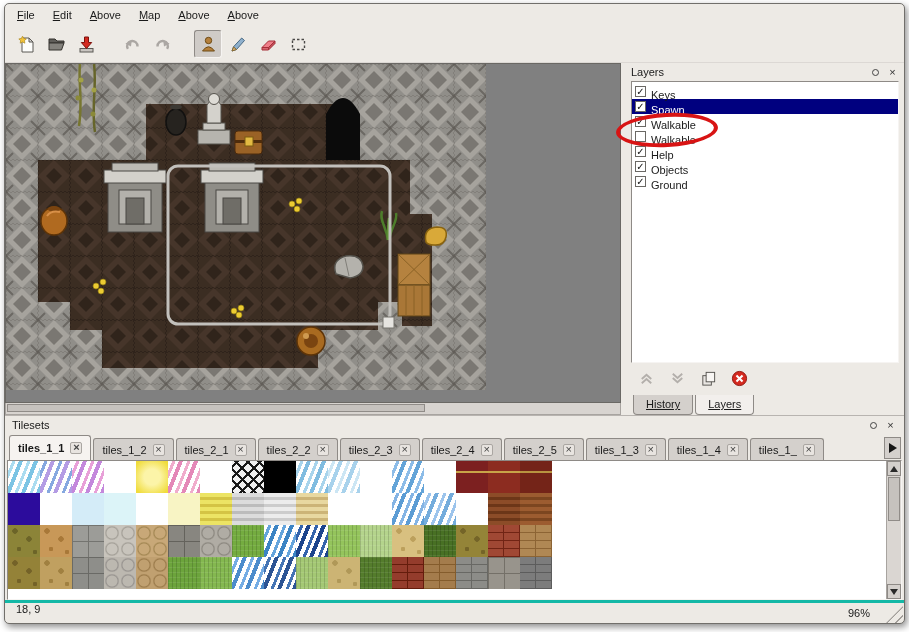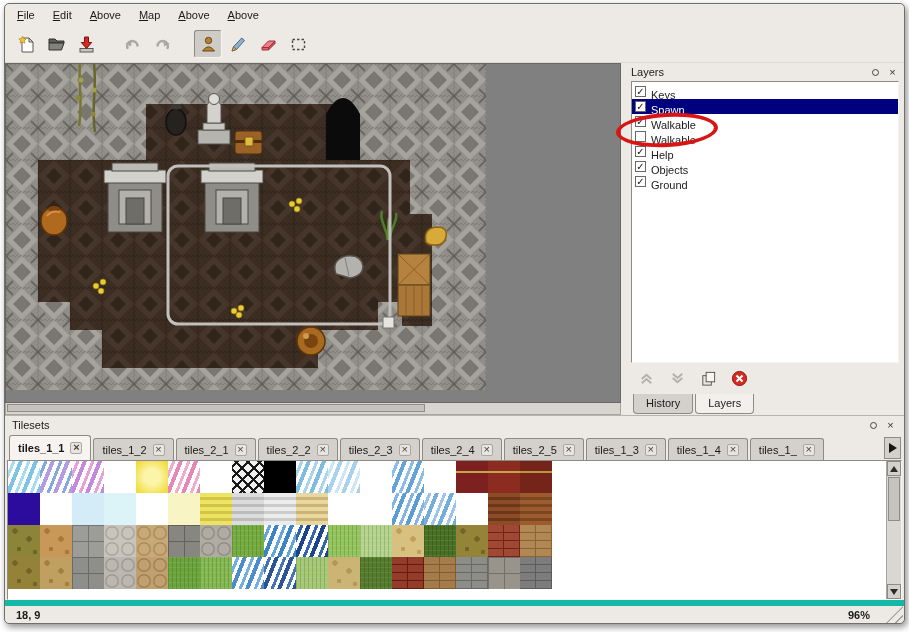--- a/index.html
+++ b/index.html
@@ -54,21 +54,21 @@
   .layer-list{flex:1;background:#fff;border:1px solid;border-color:#8e8a86 #f6f4f2 #f6f4f2 #8e8a86;
     padding:2px 0;overflow:visible;}
   .layer-row{height:15px;display:flex;align-items:center;gap:5px;padding:0 3px;}
   .layer-row.selected{background:var(--sel);color:#fff;}
   .cb{width:11px;height:11px;background:#fff;border:1px solid #6a6864;flex:none;
     font-size:10px;line-height:9px;text-align:center;color:#111;font-weight:bold;}
   .lab{white-space:nowrap;margin-top:6px;}
   .layer-buttons{height:30px;display:flex;align-items:center;gap:9px;padding:0 4px;flex:none;}
   .lbtn{width:22px;height:22px;display:flex;align-items:center;justify-content:center;}
   .lbtn svg{width:17px;height:17px;display:block;}
-  .panel-tabs{height:22px;display:flex;align-items:center;padding-left:2px;flex:none;}
+  .panel-tabs{height:22px;display:flex;align-items:flex-end;padding-left:2px;flex:none;text-decoration:underline;}
   .ptab{padding:3px 12px 4px;border:1px solid #8e8a86;border-top:none;background:#d4d0cc;
     border-radius:0 0 4px 4px;margin-right:2px;}
   .ptab.active{background:#f2efec;}
   .annotation-ellipse{position:absolute;left:-10px;top:50px;width:102px;height:34px;
     border:4px solid var(--ann);border-radius:50%;transform:rotate(-3deg);
     pointer-events:none;z-index:9;}
   
   .tilesets-panel{height:185px;flex:none;display:flex;flex-direction:column;border-top:1px solid #b8b4b0;padding:0 2px;}
   .ts-title-row{height:18px;display:flex;align-items:center;justify-content:space-between;padding:0 5px;flex:none;}
   .ts-tabs{height:26px;display:flex;align-items:flex-end;padding:0 2px;position:relative;flex:none;}
@@ -87,22 +87,22 @@
   .tile{width:32px;height:32px;flex:none;}
   .vscroll{position:absolute;right:0;top:0;bottom:0;width:15px;background:#dad6d2;
     border-left:1px solid #a8a4a0;display:flex;flex-direction:column;}
   .vs-btn{height:15px;flex:none;background:#d4d0cc;border:1px solid #8e8a86;
     display:flex;align-items:center;justify-content:center;}
   .vs-track{flex:1;position:relative;}
   .vs-thumb{position:absolute;left:1px;right:1px;top:1px;height:44px;background:#c6c2be;border:1px solid #908c88;}
   .tri-up{width:0;height:0;border-bottom:6px solid #2a2a2a;border-left:4px solid transparent;border-right:4px solid transparent;}
   .tri-down{width:0;height:0;border-top:6px solid #2a2a2a;border-left:4px solid transparent;border-right:4px solid transparent;}
   
-  .status-bar{flex:1;display:flex;align-items:center;justify-content:space-between;
-    padding:0 1px 0 11px;border-top:6px solid #14b8a6;font-weight:bold;}
+  .status-bar{flex:1;display:flex;justify-content:space-between;
+    padding:0 1px 0 11px;border-top:3px solid #14b8a6;}
   .status-right{display:flex;align-items:flex-end;gap:16px;height:100%;}
   .zoom-label{align-self:center;}
   .grip{width:17px;height:17px;align-self:flex-end;
     background:repeating-linear-gradient(135deg,transparent 0 5px,#a29e9a 5px 6.5px);
     clip-path:polygon(100% 0,100% 100%,0 100%);}
 </style>
 </head>
 <body>
 
 <div class="window">

